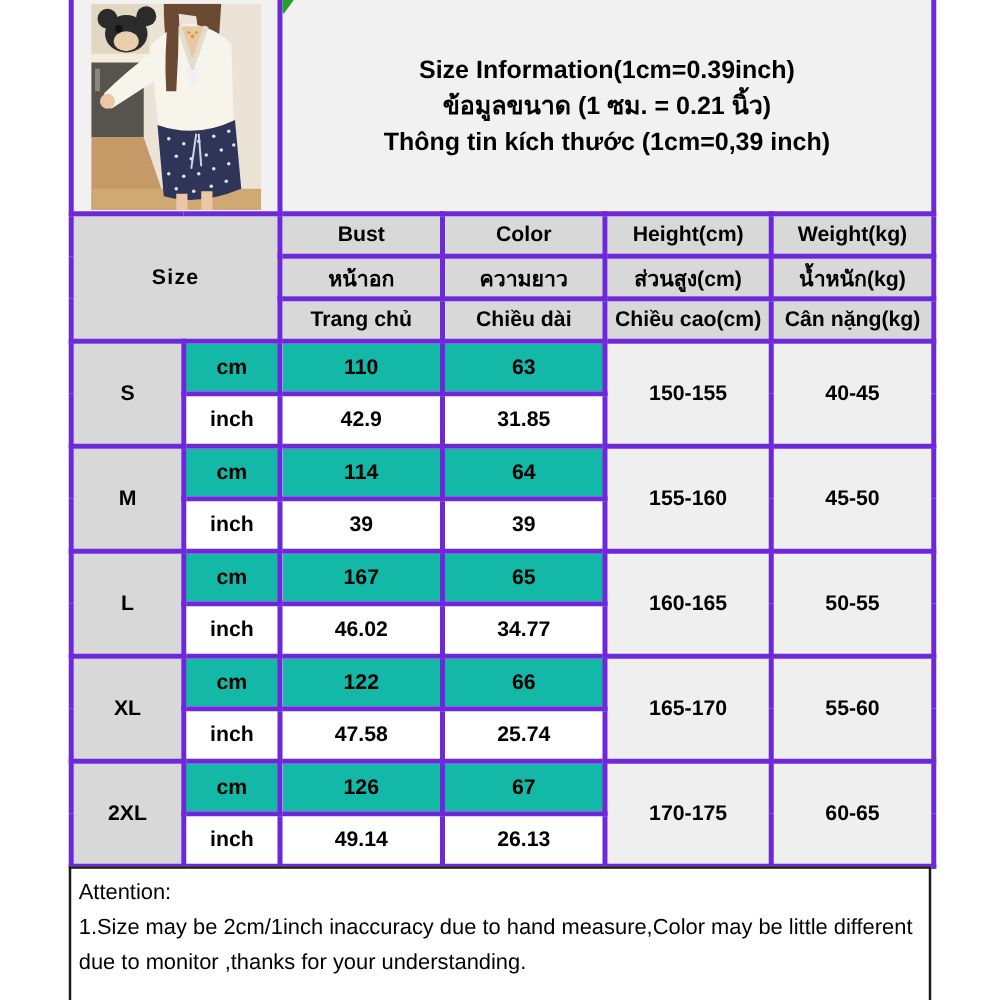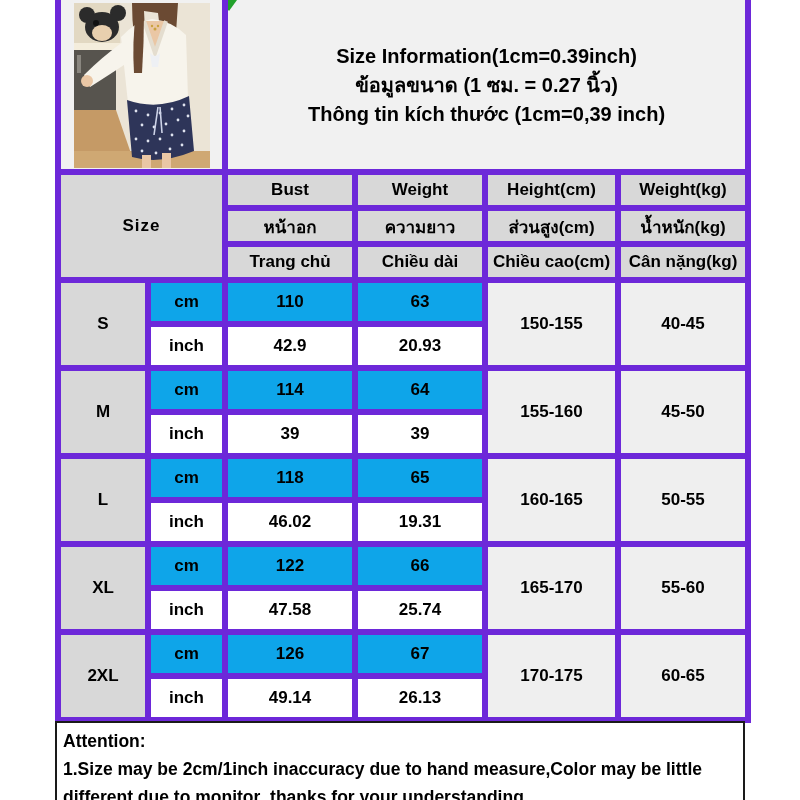--- a/index.html
+++ b/index.html
@@ -1,43 +1,43 @@
 <!DOCTYPE html>
 <html><head>
 <meta charset="utf-8">
 <style>
   html,body{margin:0;padding:0;background:#fff;}
   .page{position:relative;width:784px;height:800px;background:#ffffff;overflow:hidden;
         font-family:"Liberation Sans","DejaVu Sans",sans-serif;color:#000;}
   .sheet{position:absolute;left:55px;top:0;width:690px;}
 
   table.size-table{border-collapse:collapse;table-layout:fixed;width:690px;}
-  table.size-table td{border:6px solid #6d28d9;text-align:center;vertical-align:middle;
+  table.size-table td{border:4px solid #6d28d9;text-align:center;vertical-align:middle;
         padding:0;font-weight:bold;font-size:17px;overflow:hidden;}
   tr.toprow td{border-top:none;}
 
   td.photo-cell{background:#f1f1f1;height:169px;}
   td.title-cell{background:#f1f1f1;position:relative;}
   .title-lines{display:flex;flex-direction:column;justify-content:center;gap:3px;height:100%;}
   .title-line{font-size:20px;font-weight:bold;line-height:26px;}
   .green-tri{position:absolute;top:0;left:-7px;width:0;height:0;
         border-left:8px solid transparent;border-right:8px solid transparent;
         border-top:11px solid #22a12b;}
 
   td.hdr{background:#d8d8d8;height:30px;font-size:17px;}
   td.size-big{background:#d8d8d8;font-size:30px;letter-spacing:1px;margin-left:24px;}
   td.szcol{background:#d8d8d8;font-size:19px;}
-  td.cmbg{background:#0ea5e9;height:38px;}
+  td.cmbg{background:#14b8a6;height:38px;}
   td.inbg{background:#ffffff;height:38px;}
   td.merged{background:#efefef;}
   td.light{font-weight:400;font-size:18px;border-radius:12px;}
 
   .attention-box{box-sizing:border-box;width:690px;height:150px;margin-top:-2px;
         border:2px solid #1a1a1a;background:#fff;padding:4px 10px 0 6px;}
-  .attention-box p{margin:0;font-size:17.5px;line-height:28px;font-weight:700;}
+  .attention-box p{margin:0;font-size:17.5px;line-height:28px;font-weight:400;}
 
   svg.photo{display:block;margin:2px auto 0 auto;}
 </style>
 </head>
 <body>
 
 <div class="page">
   <div class="sheet">
 
     <table class="size-table">
@@ -105,30 +105,30 @@
               <path d="M84,104 L80,132 M86,104 L88,130" stroke="#cdd3e8" stroke-width="1.6" fill="none"></path>
               <rect x="68" y="152" width="9" height="13" fill="#eac7a5"></rect>
               <rect x="88" y="150" width="9" height="15" fill="#eac7a5"></rect>
             </g>
           </svg>
         </td>
         <td colspan="4" class="title-cell">
           <span class="green-tri"></span>
           <div class="title-lines">
             <div class="title-line">Size Information(1cm=0.39inch)</div>
-            <div class="title-line">ข้อมูลขนาด (1 ซม. = 0.27 นิ้ว)</div>
+            <div class="title-line">ข้อมูลขนาด (1 ซม. = 0.21 นิ้ว)</div>
             <div class="title-line">Thông tin kích thước (1cm=0,39 inch)</div>
           </div>
         </td>
       </tr>
 
       <tr>
         <td colspan="2" rowspan="3" class="size-big">Size</td>
         <td class="hdr">Bust</td>
-        <td class="hdr">Weight</td>
+        <td class="hdr">Color</td>
         <td class="hdr">Height(cm)</td>
         <td class="hdr">Weight(kg)</td>
       </tr>
       <tr>
         <td class="hdr">หน้าอก</td>
         <td class="hdr">ความยาว</td>
         <td class="hdr">ส่วนสูง(cm)</td>
         <td class="hdr">น้ำหนัก(kg)</td>
       </tr>
       <tr>
@@ -142,49 +142,49 @@
         <td rowspan="2" class="szcol">S</td>
         <td class="cmbg">cm</td>
         <td class="cmbg">110</td>
         <td class="cmbg">63</td>
         <td rowspan="2" class="merged">150-155</td>
         <td rowspan="2" class="merged">40-45</td>
       </tr>
       <tr>
         <td class="inbg">inch</td>
         <td class="inbg">42.9</td>
-        <td class="inbg">20.93</td>
+        <td class="inbg">31.85</td>
       </tr>
 
       <tr>
         <td rowspan="2" class="szcol">M</td>
         <td class="cmbg">cm</td>
         <td class="cmbg">114</td>
         <td class="cmbg">64</td>
         <td rowspan="2" class="merged">155-160</td>
         <td rowspan="2" class="merged">45-50</td>
       </tr>
       <tr>
         <td class="inbg">inch</td>
         <td class="inbg light">39</td>
         <td class="inbg light">39</td>
       </tr>
 
       <tr>
         <td rowspan="2" class="szcol">L</td>
         <td class="cmbg">cm</td>
-        <td class="cmbg">118</td>
+        <td class="cmbg">167</td>
         <td class="cmbg">65</td>
         <td rowspan="2" class="merged">160-165</td>
         <td rowspan="2" class="merged">50-55</td>
       </tr>
       <tr>
         <td class="inbg">inch</td>
         <td class="inbg">46.02</td>
-        <td class="inbg">19.31</td>
+        <td class="inbg">34.77</td>
       </tr>
 
       <tr>
         <td rowspan="2" class="szcol">XL</td>
         <td class="cmbg">cm</td>
         <td class="cmbg">122</td>
         <td class="cmbg">66</td>
         <td rowspan="2" class="merged">165-170</td>
         <td rowspan="2" class="merged">55-60</td>
       </tr>

